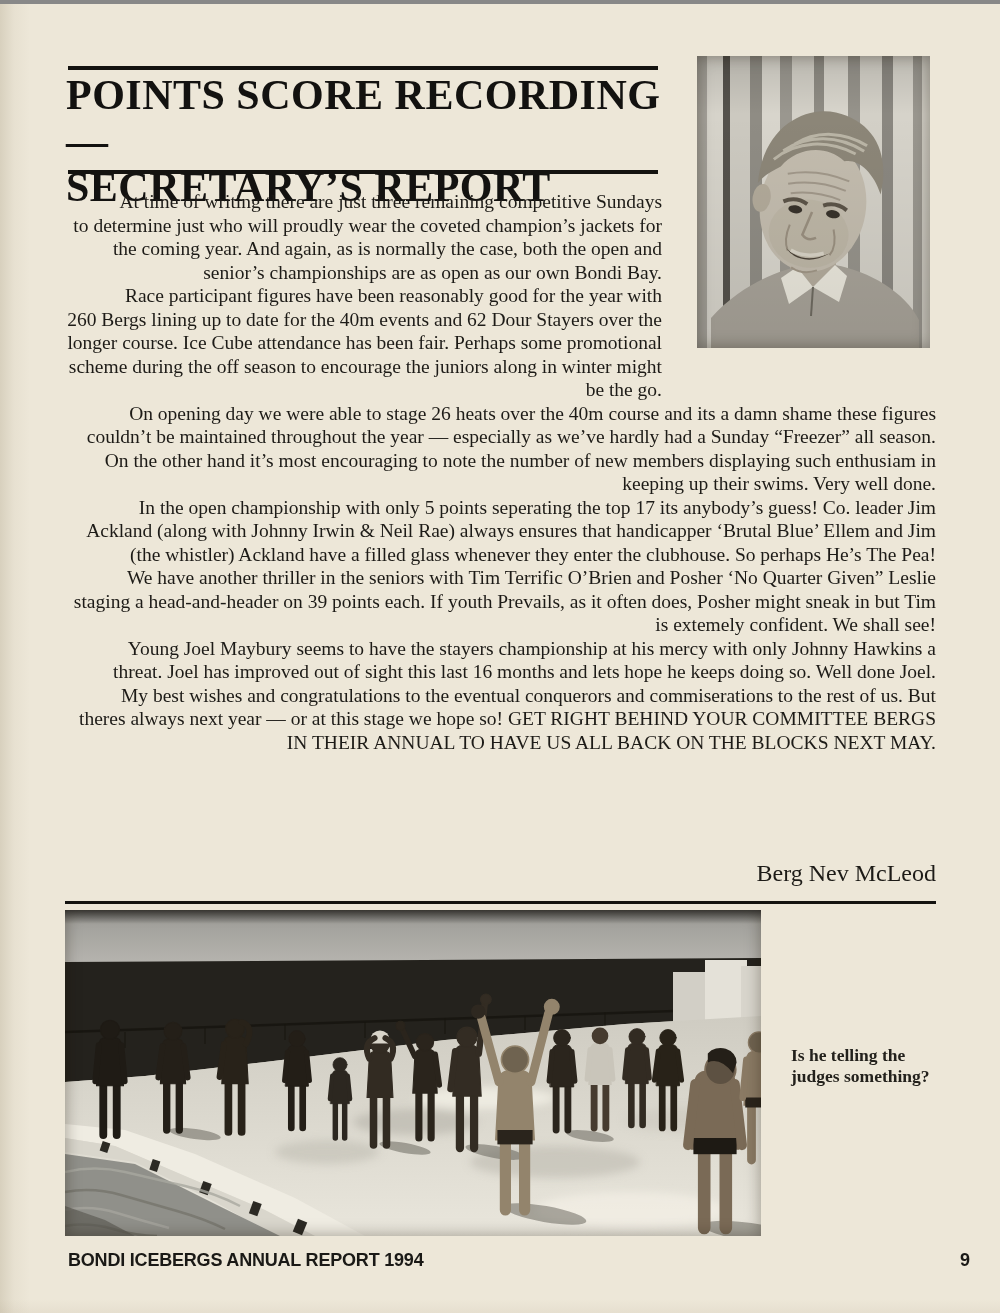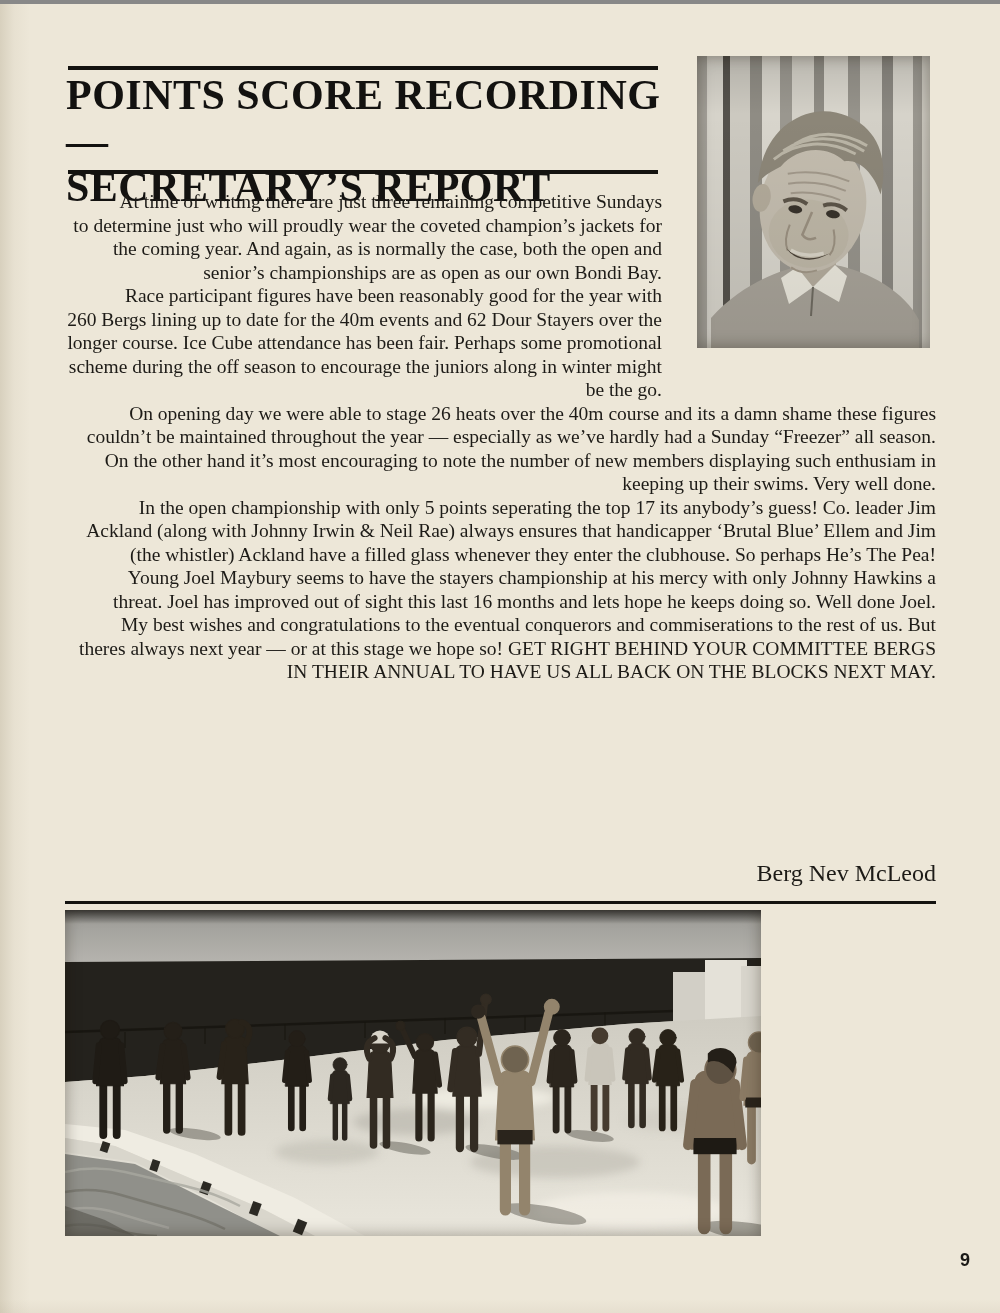--- a/index.html
+++ b/index.html
@@ -140,20 +140,21 @@
       </g>
       <rect width="233" height="292" fill="url(#pv)"></rect>
     </svg>
   </div>
 
   <div class="article">
     <p class="narrow">At time of writing there are just three remaining competitive Sundays to determine just who will proudly wear the coveted champion’s jackets for the coming year. And again, as is normally the case, both the open and senior’s championships are as open as our own Bondi Bay.</p>
     <p class="narrow">Race participant figures have been reasonably good for the year with 260 Bergs lining up to date for the 40m events and 62 Dour Stayers over the longer course. Ice Cube attendance has been fair. Perhaps some promotional scheme during the off season to encourage the juniors along in winter might be the go.</p>
     <p>On opening day we were able to stage 26 heats over the 40m course and its a damn shame these figures couldn’t be maintained throughout the year — especially as we’ve hardly had a Sunday “Freezer” all season. On the other hand it’s most encouraging to note the number of new members displaying such enthusiam in keeping up their swims. Very well done.</p>
     <p>In the open championship with only 5 points seperating the top 17 its anybody’s guess! Co. leader Jim Ackland (along with Johnny Irwin &amp; Neil Rae) always ensures that handicapper ‘Brutal Blue’ Ellem and Jim (the whistler) Ackland have a filled glass whenever they enter the clubhouse. So perhaps He’s The Pea!</p>
+    <p>We have another thriller in the seniors with Tim Terrific O’Brien and Posher ‘No Quarter Given” Leslie staging a head-and-header on 39 points each. If youth Prevails, as it often does, Posher might sneak in but Tim is extemely confident. We shall see!</p>
     <p>Young Joel Maybury seems to have the stayers championship at his mercy with only Johnny Hawkins a threat. Joel has improved out of sight this last 16 months and lets hope he keeps doing so. Well done Joel.</p>
     <p>My best wishes and congratulations to the eventual conquerors and commiserations to the rest of us. But theres always next year — or at this stage we hope so! GET RIGHT BEHIND YOUR COMMITTEE BERGS IN THEIR ANNUAL TO HAVE US ALL BACK ON THE BLOCKS NEXT MAY.</p>
   </div>
 
   <div class="signature">Berg Nev McLeod</div>
 
   <div class="rule rule-sig"></div>
 
   <div class="photo poolphoto">
     <svg viewBox="0 0 696 326" preserveAspectRatio="none">
@@ -345,16 +346,21 @@
           <rect x="-11" y="-50" width="22" height="8" fill="#2a241c" stroke="none"></rect>
           <circle cy="-94" r="8.5" fill="#6f6350"></circle>
           <path d="M-10,-80 L-13,-50" stroke-width="5.5" fill="none"></path>
         </g>
       </g>
 
       <rect width="696" height="14" fill="url(#topedge)"></rect>
     </svg>
   </div>
 
-
+  <div class="caption">
+    <span>Is he telling the</span>
+    <span>judges something?</span>
+  </div>
+
+  <div class="footer">BONDI ICEBERGS ANNUAL REPORT 1994</div>
   <div class="pageno">9</div>
 
 </div>
 
 </body></html>

